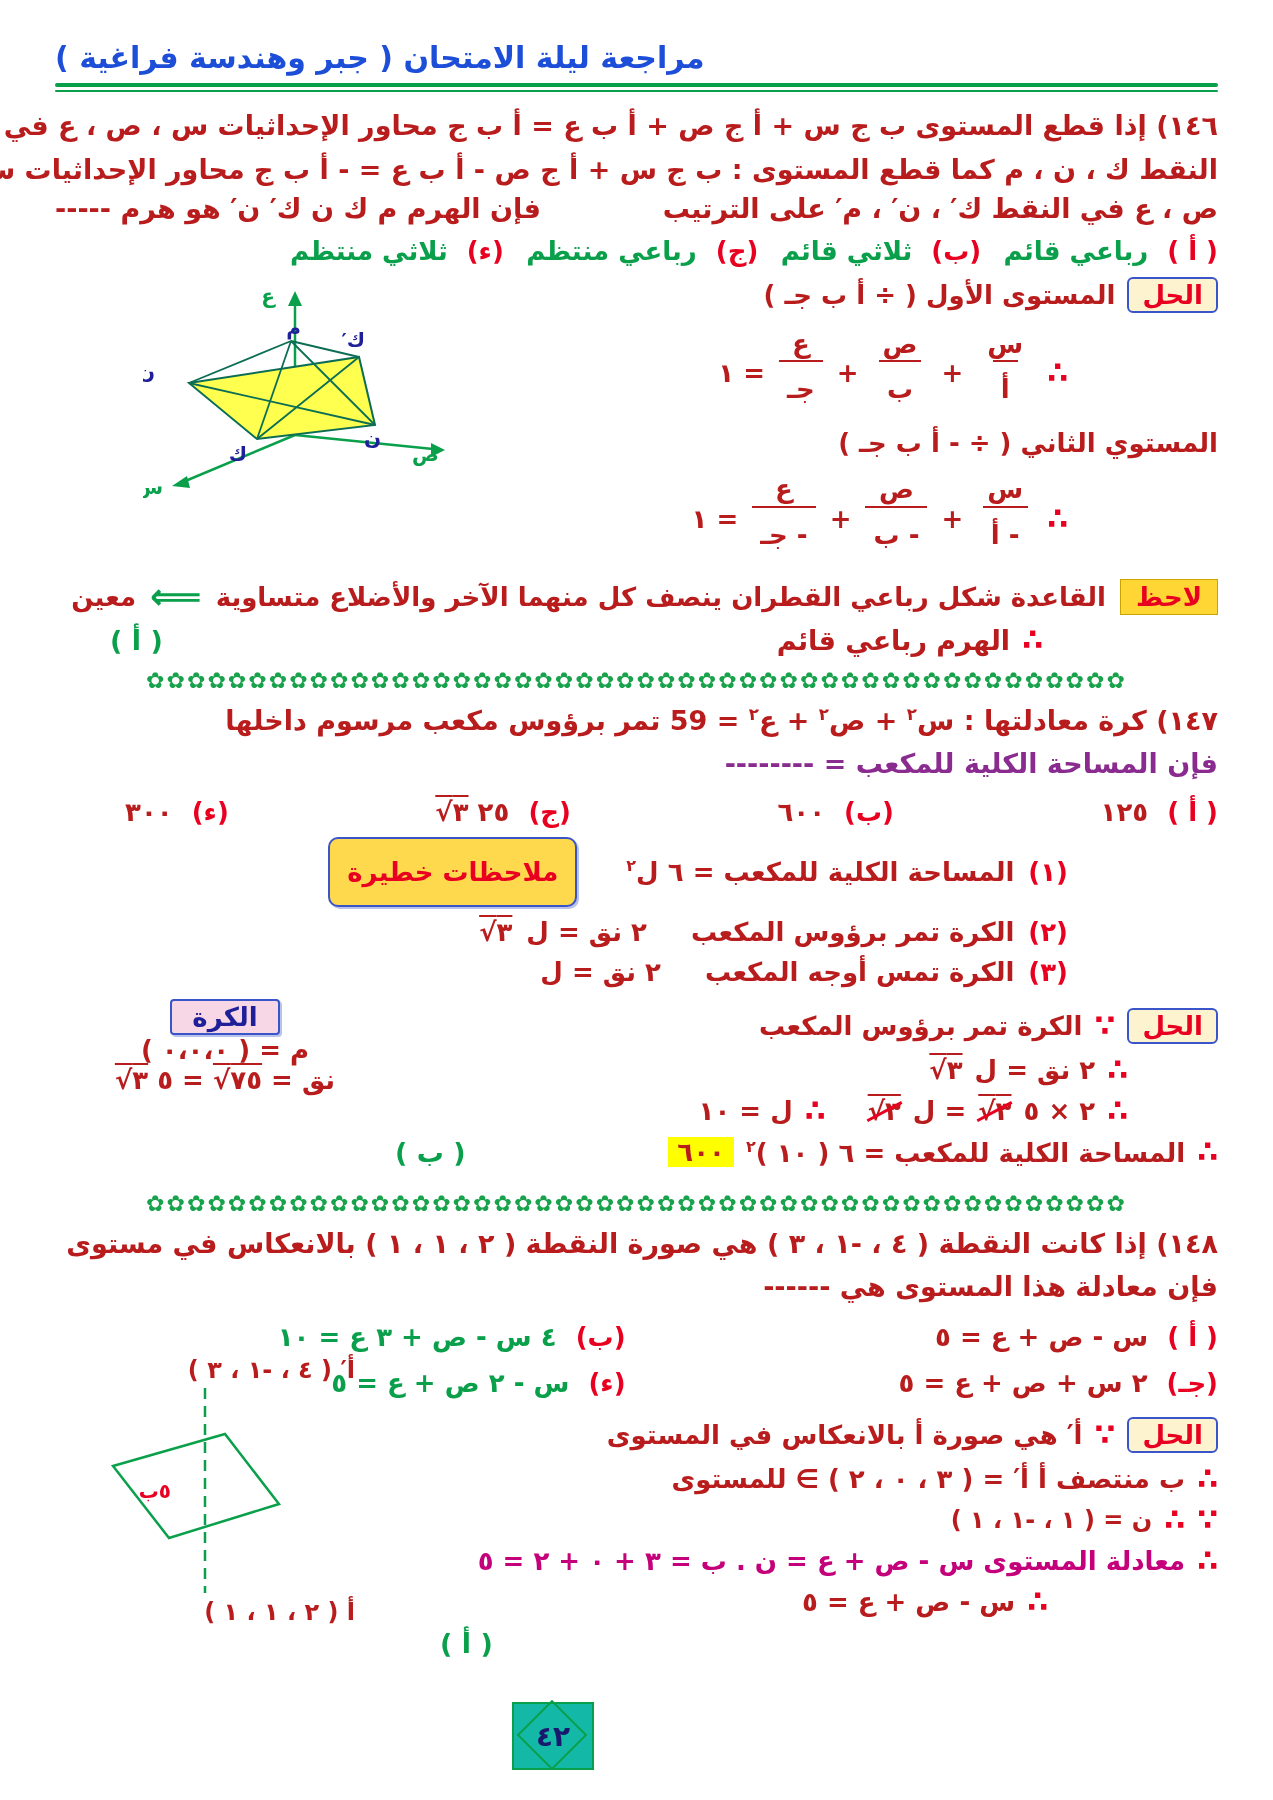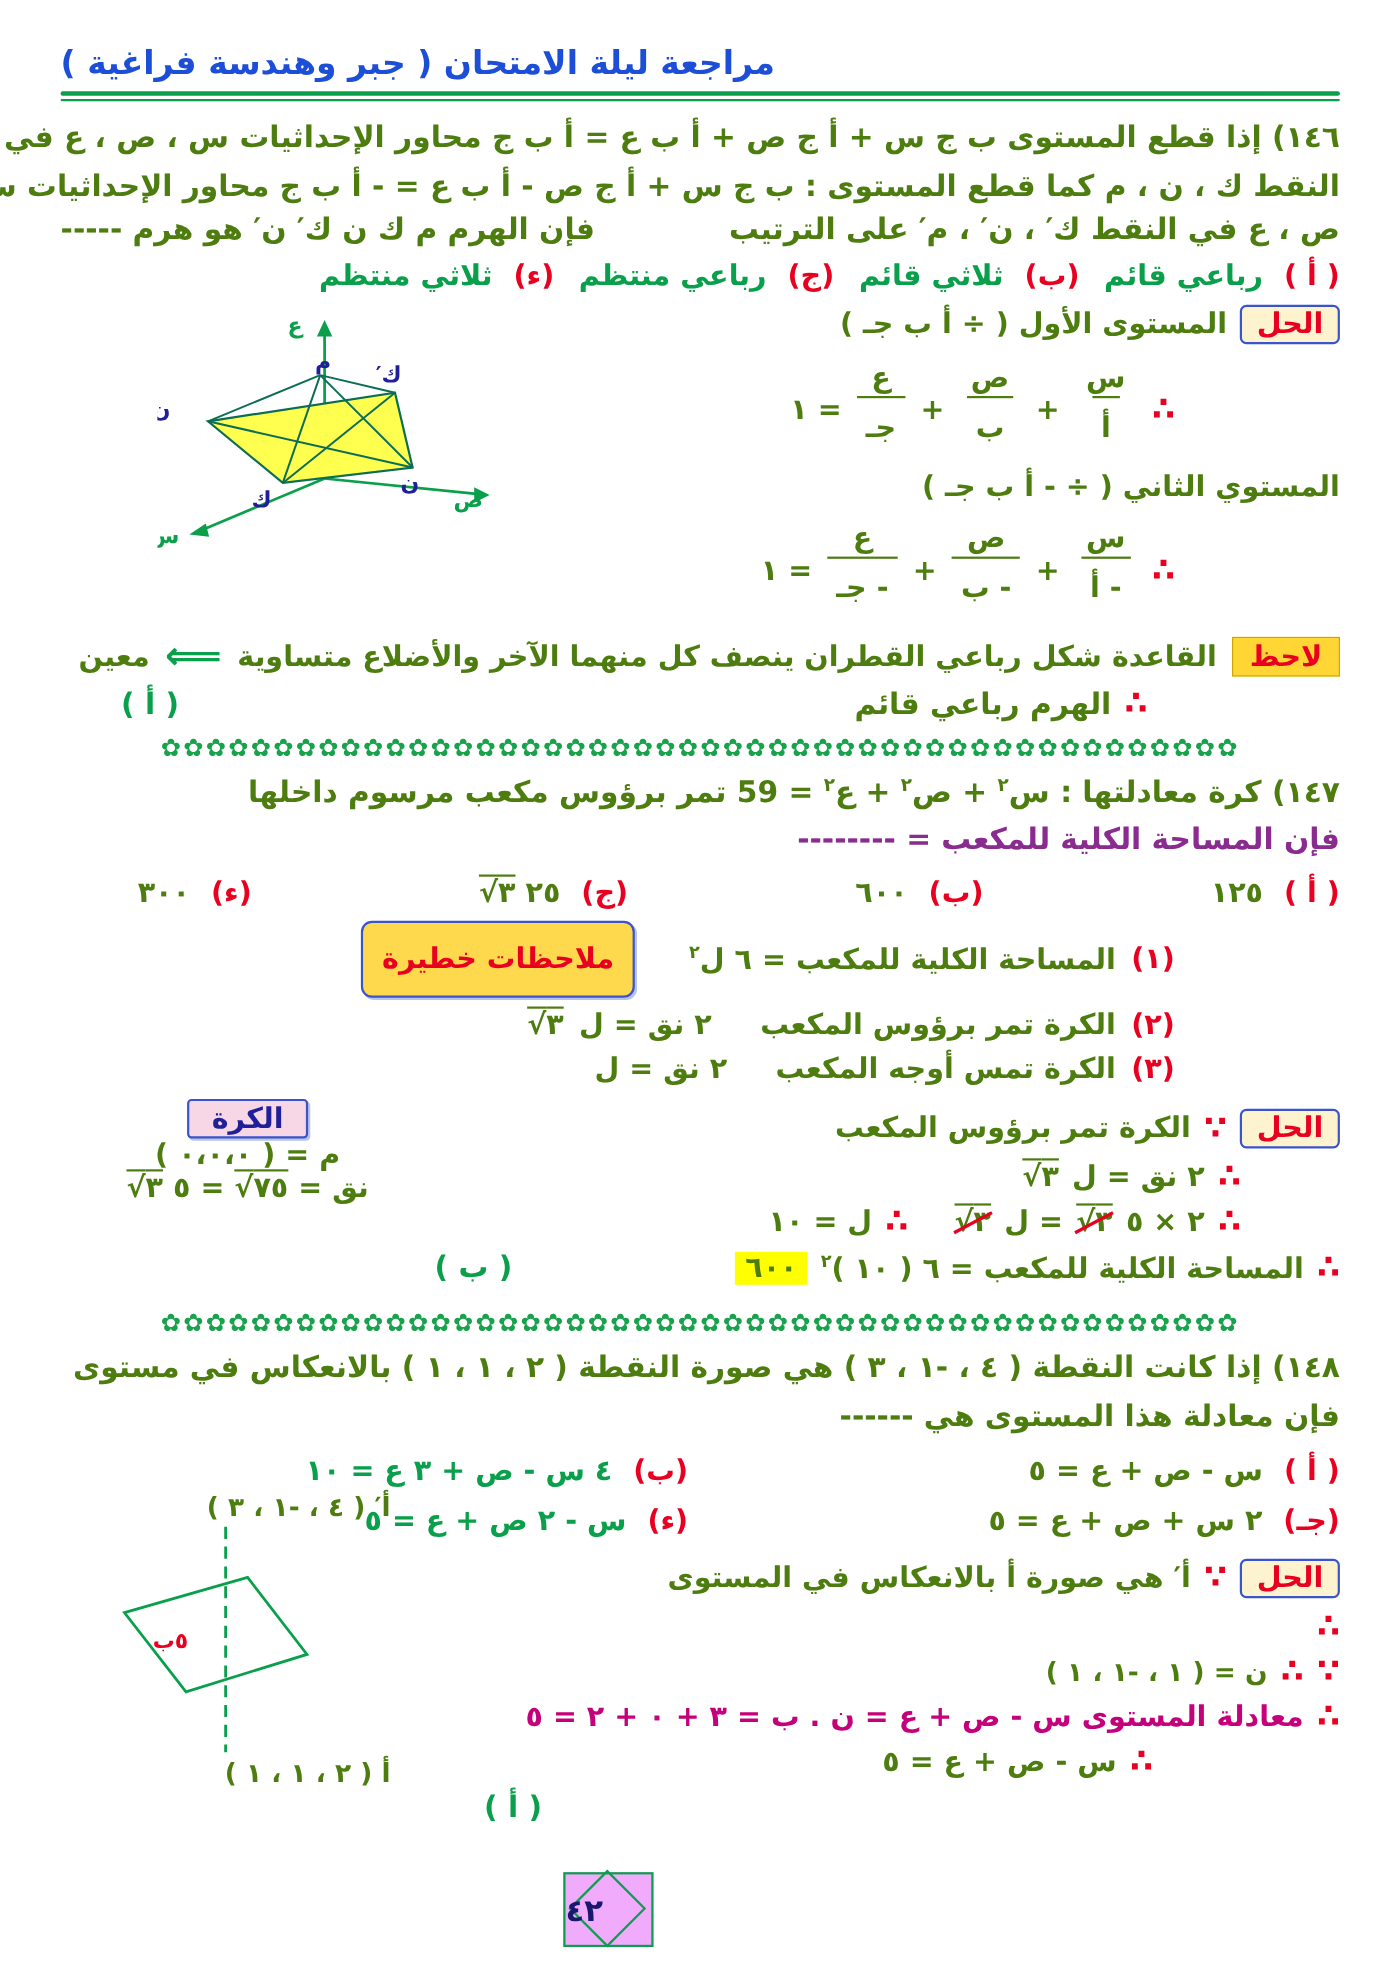--- a/index.html
+++ b/index.html
@@ -1,21 +1,21 @@
 <!DOCTYPE html>
 <html lang="ar"><head>
 <meta charset="utf-8">
 <style>
   html,body{margin:0;padding:0;background:#e8e8e8;}
   .page{
     position:relative;width:1273px;height:1800px;margin:0 auto;background:#ffffff;
     font-family:"DejaVu Sans","Liberation Sans",sans-serif;direction:rtl;font-weight:bold;
     color:#1f1f99;padding:40px 55px 0;box-sizing:border-box;overflow:hidden;
   }
-  .navy{color:#4d7c0f}.green{color:#0aa04b}.red{color:#e90020}
+  .navy{color:#b91c1c}.green{color:#0aa04b}.red{color:#e90020}
   .purple{color:#8a2b8f}.magenta{color:#c4007a}
   .title{font-size:30px;color:#1d4ed8;text-align:left;letter-spacing:1px}
   .rule{height:4px;background:#0aa04b;border-radius:2px;margin-top:8px}
   .rule.thin{height:2px;margin-top:3px}
   .stem{font-size:27px;line-height:1.5;margin:3px 0;text-align:right;white-space:nowrap}
   .split{display:flex;justify-content:space-between;font-size:27px;margin:3px 0;white-space:nowrap}
   .options-row{display:flex;justify-content:space-between;font-size:26px;margin:12px 0 6px;white-space:nowrap}
   .o146{padding-left:235px}
   .o147{padding-left:70px}
   .opt{white-space:nowrap}
@@ -56,22 +56,22 @@
   .hl{background:#ffff00;padding:0 9px}
   sup{font-size:0.62em}
   .options-grid{display:grid;grid-template-columns:56% 44%;row-gap:16px;font-size:26px;margin:14px 0 8px;padding-left:105px;white-space:nowrap}
   .row148{display:flex;margin-top:4px}
   .col-sol148{flex:1}
   .col-diag148{width:300px;margin-top:-52px;align-self:flex-start}
   .dlabel{font-size:24px;margin:2px 0;white-space:nowrap}
   .tight{font-size:24px}
   .answer-line{display:flex;justify-content:flex-end;padding-left:85px;margin-top:6px}
   .footer{position:absolute;bottom:30px;left:512px}
-  .foot-box{position:relative;width:78px;height:64px;border:2.5px solid #0aa04b;background:#f0abfc;
-    display:flex;align-items:center;justify-content:flex-end;font-size:28px;color:#18186e}
+  .foot-box{position:relative;width:78px;height:64px;border:2.5px solid #0aa04b;background:#14b8a6;
+    display:flex;align-items:center;justify-content:center;font-size:28px;color:#18186e}
   .foot-box::before{content:"";position:absolute;width:46px;height:46px;border:2px solid #0aa04b;
     transform:rotate(45deg);left:13px;top:6px}
   .foot-num{position:relative;z-index:1}
   svg{display:block;margin:0 auto}
   svg text{font-family:"DejaVu Sans",sans-serif;font-weight:bold;font-size:20px}
 </style>
 </head>
 <body>
 
 <div class="page">
@@ -318,20 +318,21 @@
 
     <div class="row148">
       <div class="col-sol148">
         <div class="line">
           <span class="hal-box">الحل</span>
           <span class="red tf">∵</span>
           <span class="navy">أ′ هي صورة أ بالانعكاس في المستوى</span>
         </div>
         <div class="line">
           <span class="red tf">∴</span>
+          <span class="navy">ب منتصف أ أ′ = ( ٣ ، ٠ ، ٢ ) ∋ للمستوى</span>
         </div>
         <div class="line tight">
           <span class="red tf">∵</span>
           <span class="red tf">∴</span>
           <span class="navy">ن = ( ١ ، -١ ، ١ )</span>
         </div>
         <div class="line">
           <span class="red tf">∴</span>
           <span class="magenta">معادلة المستوى  س - ص + ع = ن . ب = ٣ + ٠ + ٢ = ٥</span>
         </div>

